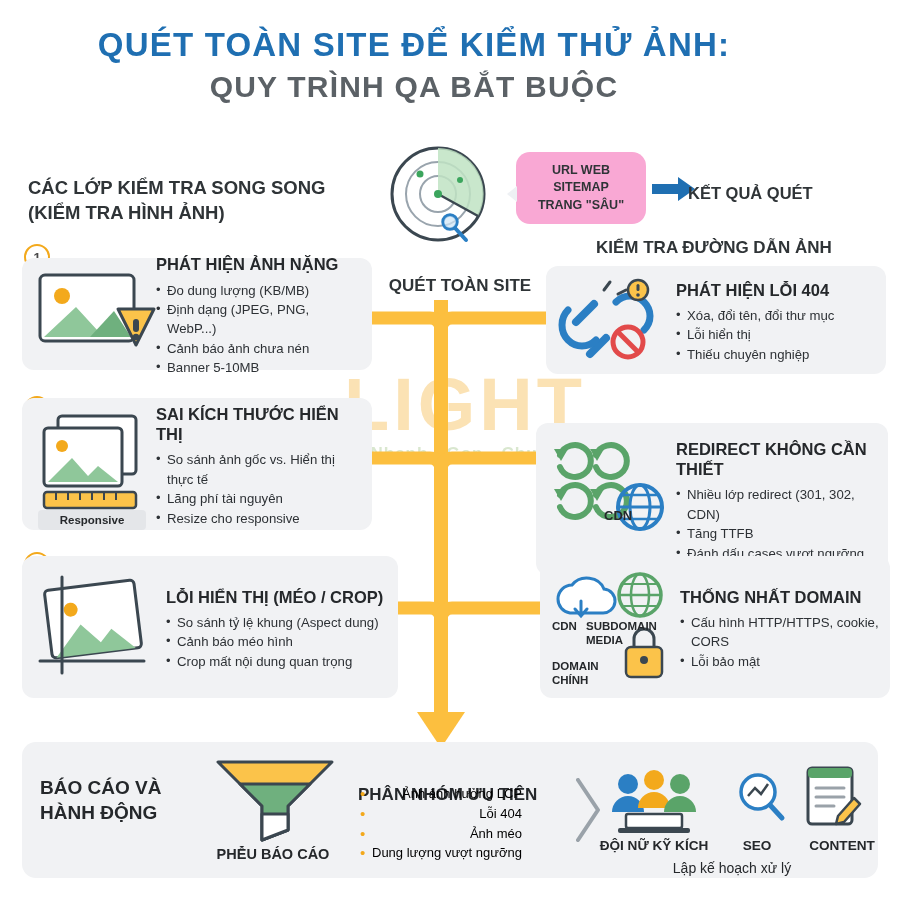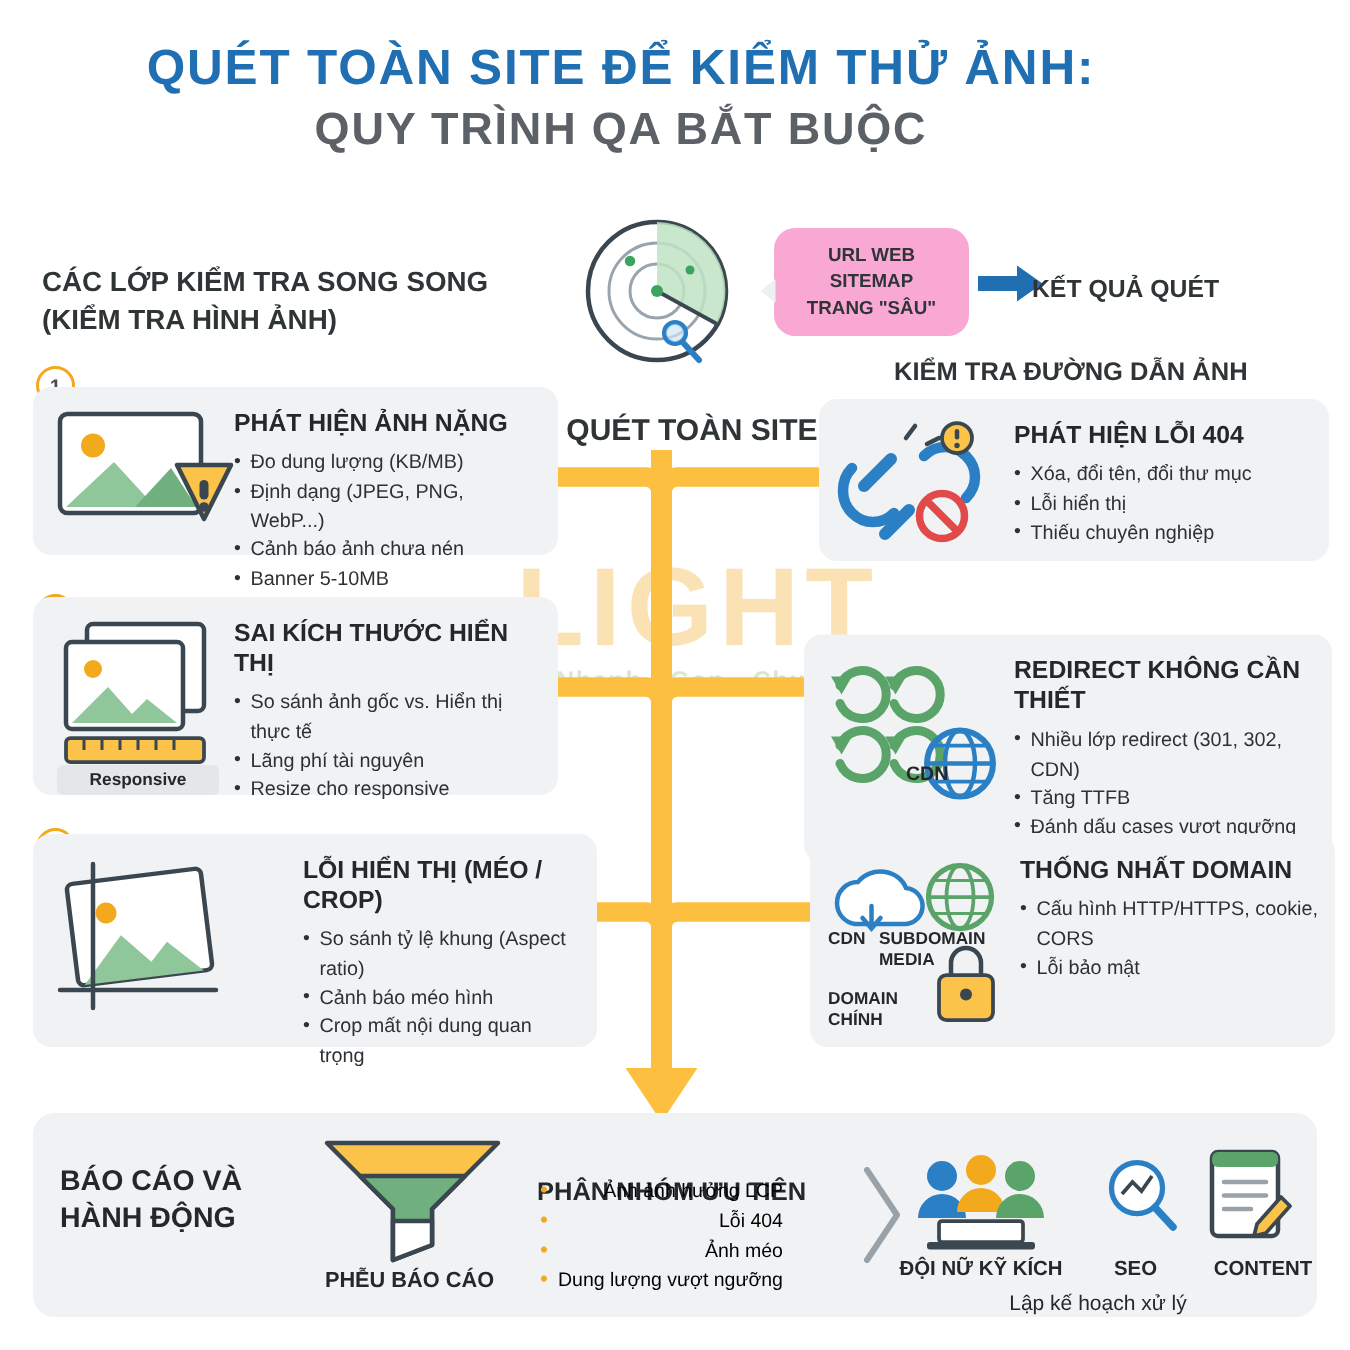--- a/index.html
+++ b/index.html
@@ -36,21 +36,21 @@
   .hdr-left {
     position: absolute; left: 28px; top: 176px; width: 340px;
     font-size: 18.5px; font-weight: bold; color: #2f3437; line-height: 1.35; text-align: left;
   }
   .hdr-right {
     position: absolute; left: 596px; top: 238px; width: 300px;
     font-size: 17px; font-weight: bold; color: #2f3437;
   }
   .scan-caption {
     position: absolute; left: 375px; top: 276px; width: 170px;
-    font-size: 20px; font-weight: bold; color: #2f3437; text-align: right;
+    font-size: 17px; font-weight: bold; color: #2f3437; text-align: center;
   }
   .result-caption {
     position: absolute; left: 688px; top: 184px; width: 200px;
     font-size: 16.5px; font-weight: bold; color: #2f3437;
   }
 
   
   .radar { position: absolute; left: 382px; top: 140px; width: 120px; height: 120px; }
 
   
@@ -62,37 +62,37 @@
   }
   .bubble:after{
     content:""; position:absolute; left:-9px; top:34px; width:0;height:0;
     border-top:8px solid transparent;border-bottom:8px solid transparent;border-right:10px solid #eef1f4;
   }
   .arrow-blue { position: absolute; left: 652px; top: 176px; width: 44px; height: 26px; }
 
   
   .card {
     position: absolute; background: #f1f2f4; border-radius: 12px;
-    display: flex; align-items: flex-start;
+    display: flex; align-items: center;
   }
   .card-ic { flex: 0 0 auto; display:flex; align-items:center; justify-content:center; }
   .card-body { padding-top: 2px; }
   .card-title { font-size: 16.5px; font-weight: bold; color: #25282b; line-height: 1.22; }
   ul.bul { list-style: none; margin-top: 6px; }
   ul.bul li {
     font-size: 13.2px; line-height: 1.47; color: #2d3135; position: relative; padding-left: 11px;
   }
   ul.bul li:before {
     content:"•"; position:absolute; left: 0; top: -1px; font-size: 13px; color: #2d3135;
   }
 
   
   #card-heavy   { left: 22px;  top: 258px; width: 350px; height: 112px; padding: 12px 10px 10px 10px; }
   #card-size    { left: 22px;  top: 398px; width: 350px; height: 132px; padding: 12px 10px 10px 10px; }
-  #card-crop    { left: 22px;  top: 556px; width: 376px; height: 142px; padding: 12px 10px 10px 10px; gap: 36px; }
+  #card-crop    { left: 22px;  top: 556px; width: 376px; height: 142px; padding: 12px 10px 10px 10px; }
   
   #card-404     { left: 546px; top: 266px; width: 340px; height: 108px; padding: 12px 10px 10px 8px; }
   #card-redir   { left: 536px; top: 398px; width: 352px; height: 152px; padding: 12px 10px 10px 8px; margin-top: 25px; }
   #card-domain  { left: 540px; top: 556px; width: 350px; height: 142px; padding: 12px 10px 10px 8px; }
 
   
   .step {
     position: absolute; width: 26px; height: 26px; border-radius: 50%;
     background: #fff; border: 2.5px solid #f3a91c; color: #4a4a4a;
     font-size: 13px; font-weight: bold; display: flex; align-items: center; justify-content: center;
@@ -281,21 +281,21 @@
         <path d="M20,84 L48,54 L66,74 L78,62 L100,84 Z" fill="#8fc79a" transform="rotate(-7 61 50)"></path>
         <g stroke="#3b4750" stroke-width="3" fill="none" stroke-linecap="round">
           <path d="M30,8 L30,104"></path>
           <path d="M8,92 L112,92"></path>
         </g>
       </svg>
     </div>
     <div class="card-body">
       <div class="card-title">LỖI HIỂN THỊ (MÉO / CROP)</div>
       <ul class="bul">
-        <li>So sánh tỷ lệ khung (Aspect ratio)</li>
+        <li>So sánh tỷ lệ khung (Aspect dung)</li>
         <li>Cảnh báo méo hình</li>
         <li>Crop mất nội dung quan trọng</li>
       </ul>
     </div>
   </div>
 
   <div class="card" id="card-404">
     <div class="card-ic" style="width:122px;height:90px;">
       <svg viewBox="0 0 122 90" width="122" height="90">
         <g stroke="#2b7fc4" stroke-width="8" fill="none" stroke-linecap="round">

